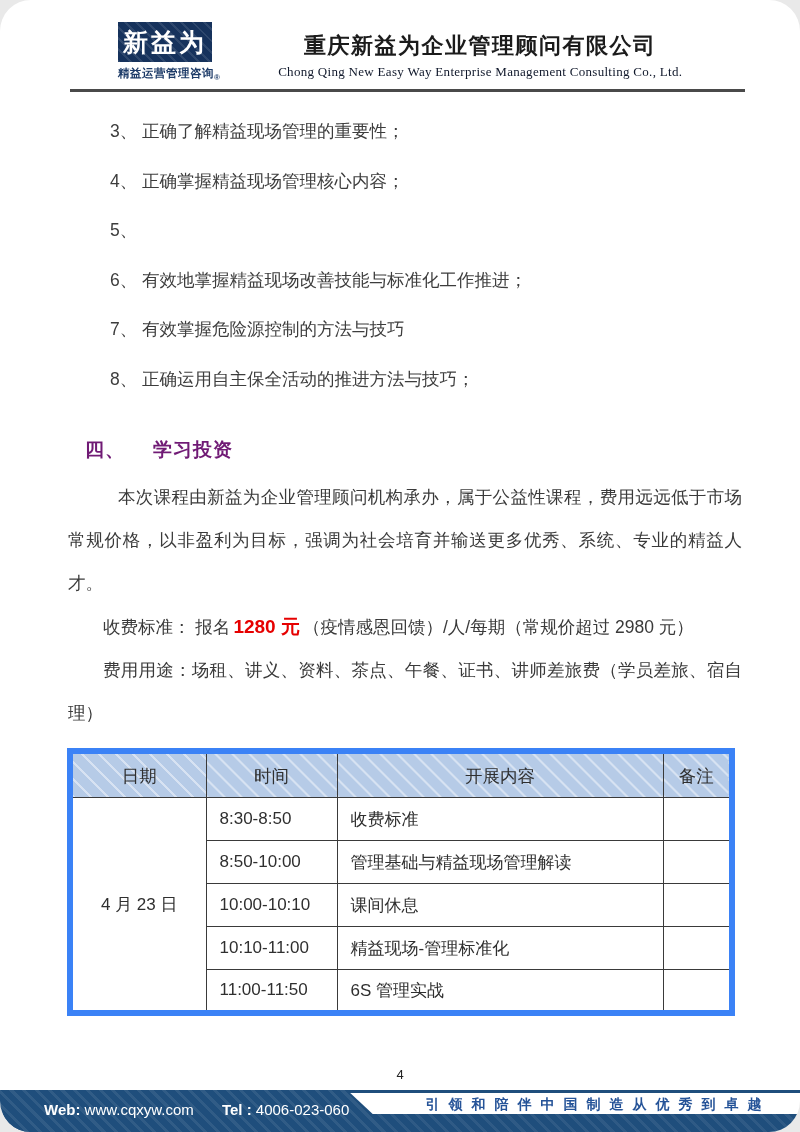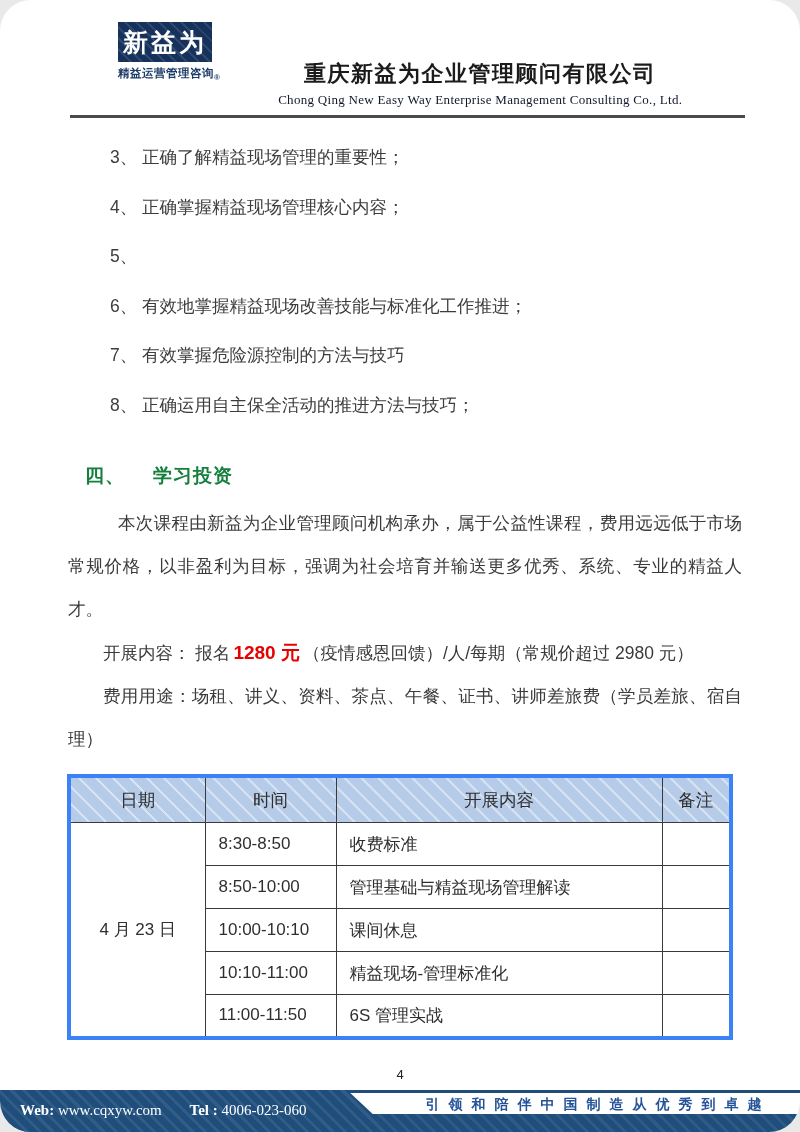--- a/index.html
+++ b/index.html
@@ -15,43 +15,43 @@
   .logo { flex:none; text-align:center; }
   .logo-box {
     width:94px; height:40px; background:#16325c; color:#ffffff;
     font-weight:bold; font-size:25px; line-height:40px; letter-spacing:3px;
     text-align:center;
     background-image:repeating-linear-gradient(45deg, rgba(255,255,255,0.10) 0 2px, transparent 2px 8px);
   }
   .logo-sub { margin-top:4px; font-size:11.5px; font-weight:bold; color:#1d3b68; white-space:nowrap; letter-spacing:0.5px; }
   .logo-sub .reg { font-size:8px; vertical-align:sub; }
   .company { flex:1; text-align:center; padding-top:9px; }
-  .company-cn { font-size:22px; font-weight:bold; color:#1b1b1b; letter-spacing:1.5px;margin-top:28px; }
+  .company-cn { font-size:22px; font-weight:bold; color:#1b1b1b; letter-spacing:1.5px; }
   .company-en { margin-top:3px; font-family:"Liberation Serif","DejaVu Serif",serif; font-size:13px; color:#0f172a; letter-spacing:0.3px; }
   .rule { margin:7px 55px 0 70px; border-top:3px solid #4a4a4a; }
 
   
   .objectives { list-style:none; margin:27px 58px 0 110px; font-size:17.5px; color:#3d3d3d; }
   .objectives li { display:flex; margin-bottom:25.5px; }
   .objectives .num { flex:none; width:32px; }
 
   
-  .sec { margin:46px 58px 0 85px; font-size:19px; font-weight:bold; color:#15803d; letter-spacing:1px; }
+  .sec { margin:46px 58px 0 85px; font-size:19px; font-weight:bold; color:#701a75; letter-spacing:1px; }
   .sec .sec-title { margin-left:28px; }
 
   
   .para { margin:13px 58px 0 68px; font-size:17.5px; line-height:43px; text-align:justify; color:#3a3a3a; }
   .para.p-indent { text-indent:50px; }
   .para.p-fee { text-indent:35px; margin-top:0; }
   .price { color:#e60000; font-weight:bold; font-size:19px; margin:0 3px; }
 
   
   .schedule {
     margin:13px 0 0 67px; width:663px; border-collapse:collapse; table-layout:fixed;
-    font-size:17px; color:#2f2f2f; border:4px solid #3b82f6;
+    font-size:17px; color:#2f2f2f; border:6px solid #3b82f6;
   }
   .schedule th, .schedule td { border:1px solid #3a3a3a; }
   .schedule thead th {
     height:47px; font-weight:normal; font-size:17.5px; text-align:center;
     background-color:#b6cbe7;
     background-image:repeating-linear-gradient(45deg, rgba(255,255,255,0.45) 0 2px, transparent 2px 12px);
   }
   .schedule tbody td { height:43px; }
   .col-date { width:136px; } .col-time { width:131px; } .col-content { width:326px; } .col-note { width:69px; }
   .cell-date { text-align:center;margin-top:43px; }
@@ -65,21 +65,21 @@
   .f-thinline { position:absolute; top:0; left:345px; right:0; height:3px; background:#1f4e7c; }
   .f-strip {
     position:absolute; left:0; right:0; bottom:0; height:18px; background-color:#1f4e7c;
     background-image:repeating-linear-gradient(45deg, rgba(255,255,255,0.07) 0 3px, transparent 3px 9px);
   }
   .f-left {
     position:absolute; top:0; left:0; width:392px; height:42px;
     background-color:#1f4e7c;
     background-image:repeating-linear-gradient(45deg, rgba(255,255,255,0.08) 0 3px, transparent 3px 9px);
     clip-path:polygon(0 0, 347px 0, 392px 100%, 0 100%);
-    color:#ffffff; font-size:15px; line-height:40px; padding-left:20px; white-space:nowrap;font-family:Liberation Serif, serif;
+    color:#ffffff; font-size:15px; line-height:40px; padding-left:44px; white-space:nowrap;
   }
   .f-left .b { font-weight:bold; }
   .f-left .gap { margin-left:24px; }
   .f-slogan {
     position:absolute; top:6px; left:400px; right:4px; text-align:center;
     color:#255398; font-weight:bold; font-size:14px; letter-spacing:9px; white-space:nowrap;
   }
 </style>
 </head>
 <body>
@@ -128,21 +128,21 @@
       </li>
   </ul>
 
   <h2 class="sec">
     <span>四、</span><span class="sec-title">学习投资</span>
   </h2>
 
   <p class="para p-indent">本次课程由新益为企业管理顾问机构承办，属于公益性课程，费用远远低于市场常规价格，以非盈利为目标，强调为社会培育并输送更多优秀、系统、专业的精益人才。</p>
 
   <p class="para p-fee">
-    <span>开展内容： 报名</span><span class="price">1280 元</span><span>（疫情感恩回馈）/人/每期（常规价超过 2980 元）</span>
+    <span>收费标准： 报名</span><span class="price">1280 元</span><span>（疫情感恩回馈）/人/每期（常规价超过 2980 元）</span>
   </p>
 
   <p class="para p-fee">费用用途：场租、讲义、资料、茶点、午餐、证书、讲师差旅费（学员差旅、宿自理）</p>
 
 
   <table class="schedule">
     <colgroup>
       <col class="col-date">
         <col class="col-time">
         <col class="col-content">

